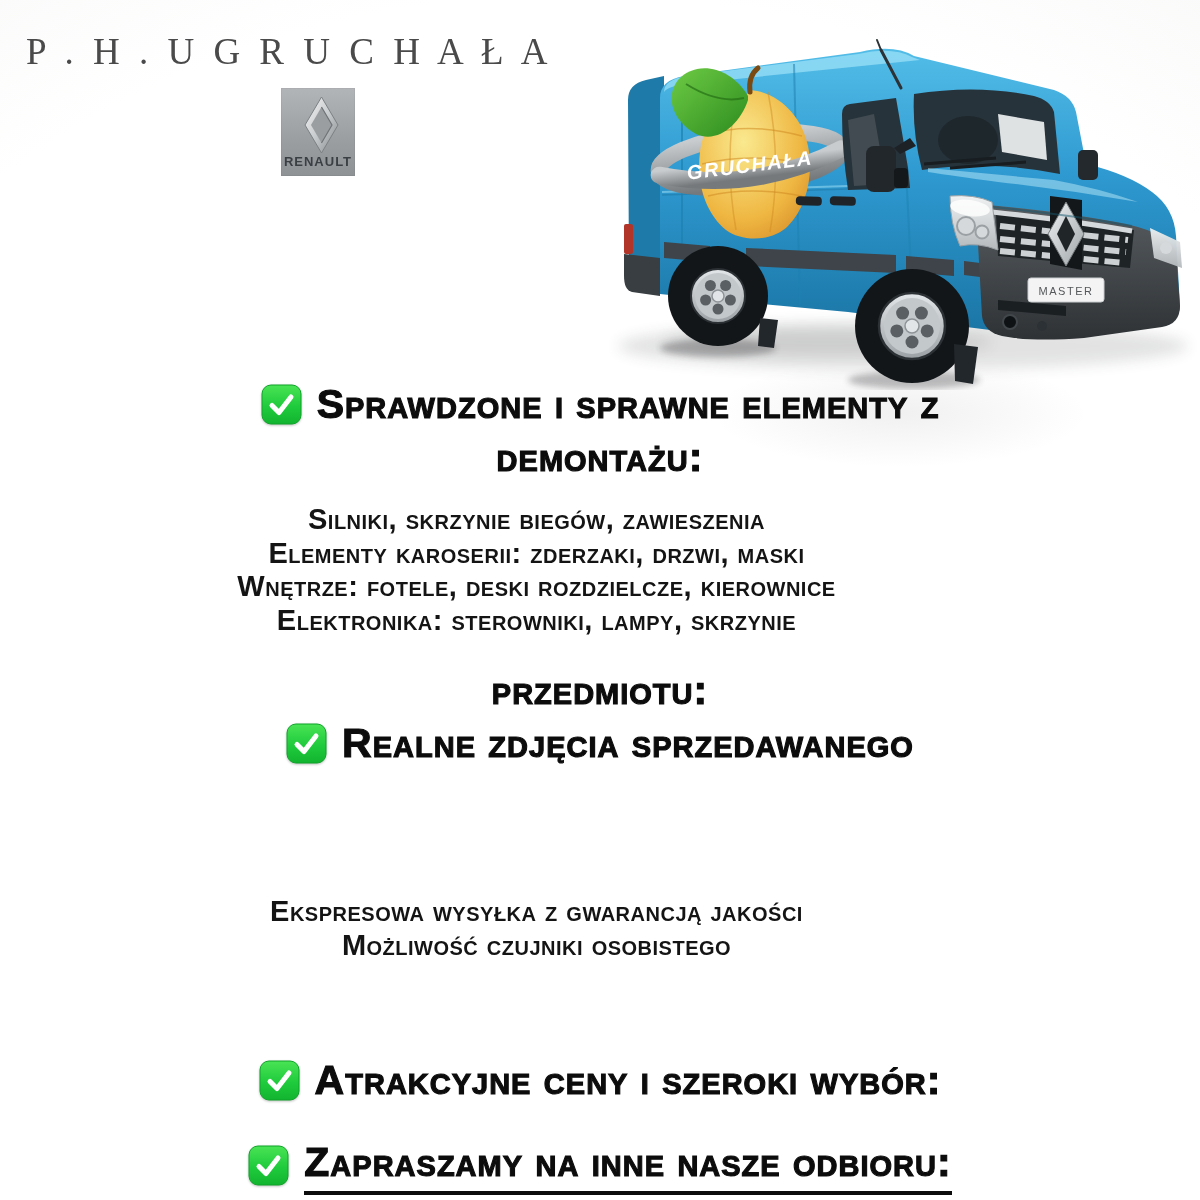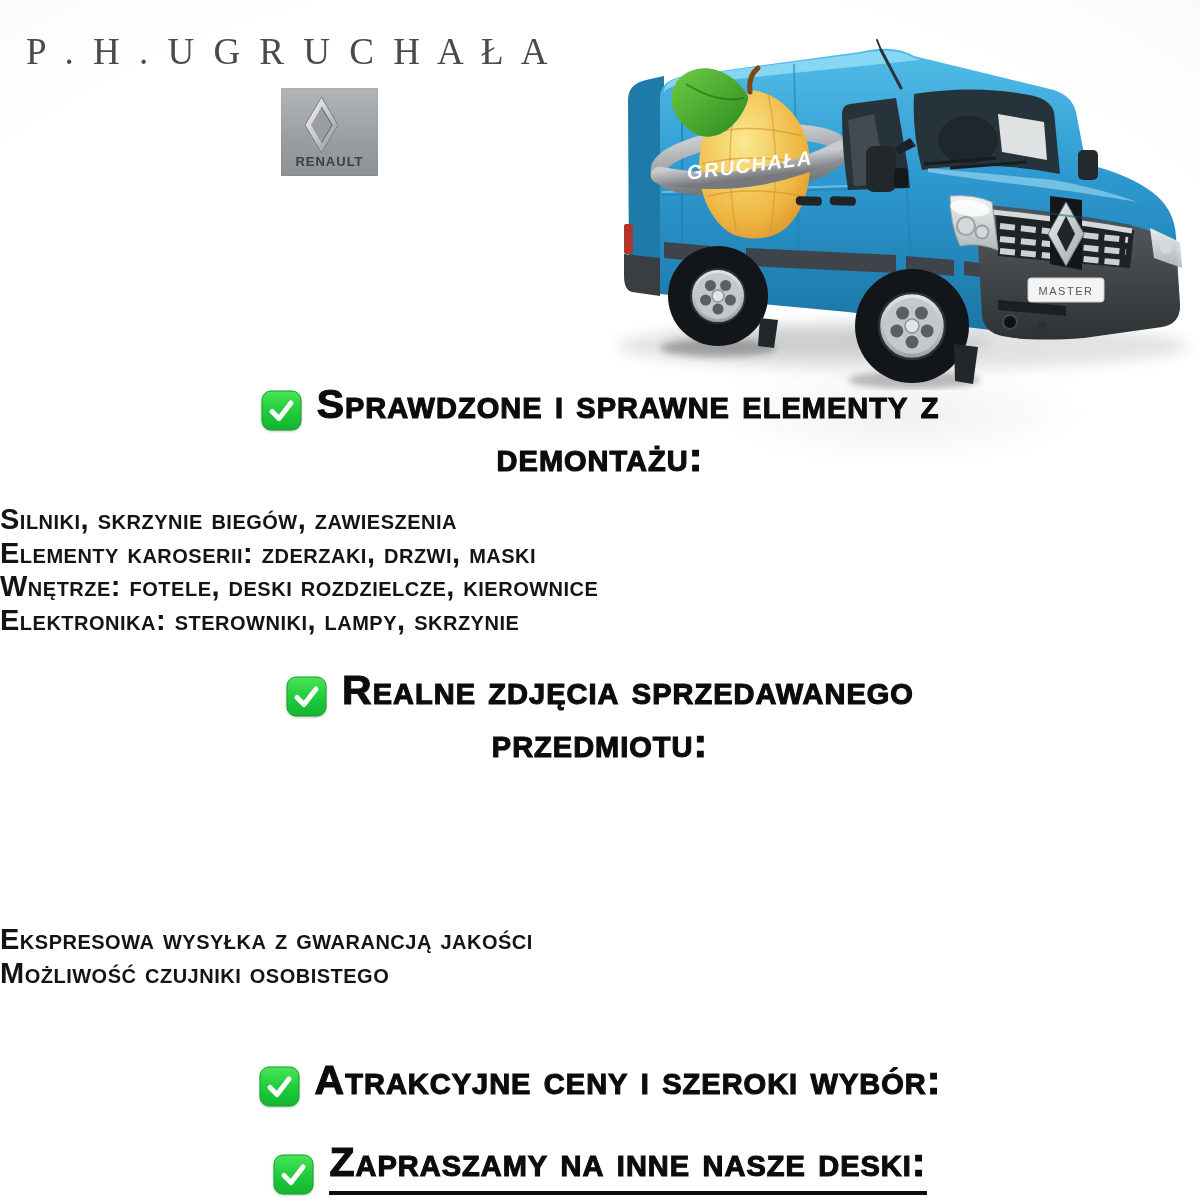--- a/index.html
+++ b/index.html
@@ -9,21 +9,21 @@
       radial-gradient(ellipse 140% 120% at 48% 62%, #ffffff 52%, #f3f3f2 82%, #e9e9e8 100%);
     font-family:"Liberation Sans",sans-serif;
   }
   
   .company{
     position:absolute;left:26px;top:30px;width:640px;
     font-family:"Liberation Serif",serif;font-size:37px;font-weight:400;
     color:#4a4a4a;letter-spacing:5px;white-space:nowrap;
   }
   .badge{
-    position:absolute;left:281px;top:88px;width:97px;height:88px;
+    position:absolute;left:281px;top:88px;width:74px;height:88px;
     background:linear-gradient(180deg,#b2b5b8 0%,#9b9ea1 60%,#8f9295 100%);
     display:flex;flex-direction:column;align-items:center;justify-content:flex-end;
     box-shadow:0 0 0 1px rgba(0,0,0,0.04) inset;
   }
   .badge svg{position:absolute;top:6px;left:0;}
   .badge-label{
     position:relative;margin-bottom:7px;
     font-size:13px;font-weight:700;letter-spacing:1px;color:#3a3f44;
   }
   
@@ -32,25 +32,25 @@
     position:absolute;left:640px;top:368px;width:520px;height:150px;
     background:radial-gradient(ellipse 50% 50% at 50% 30%, rgba(110,110,110,0.10), transparent 72%);
   }
   
   .section{
     position:absolute;left:0;width:1200px;text-align:center;
     font-variant:small-caps;font-weight:700;color:#0c0c0c;
     font-size:41px;line-height:53px;letter-spacing:1px;
     -webkit-text-stroke:1.1px #0c0c0c;
   }
-  .sec-line{display:flex;justify-content:center;align-items:flex-end;gap:15px;}
+  .sec-line{display:flex;justify-content:center;align-items:center;gap:15px;}
   .check{width:41px;height:41px;flex:0 0 auto;display:inline-flex;
     filter:drop-shadow(0 1px 1px rgba(0,0,0,0.25));}
   .details{
-    position:absolute;left:0;width:1073px;text-align:left;
+    position:absolute;left:0;width:1073px;text-align:center;
     font-variant:small-caps;font-weight:700;color:#141414;
     font-size:29px;line-height:33.5px;letter-spacing:0.5px;
   }
   .u{border-bottom:4px solid #0c0c0c;padding-bottom:2px;}
 </style>
 </head>
 <body>
 
 <svg width="0" height="0" style="position:absolute" aria-hidden="true">
   <defs>
@@ -251,35 +251,35 @@
 
   <div class="details" style="top:503px">
     <div>Silniki, skrzynie biegów, zawieszenia</div>
     <div>Elementy karoserii: zderzaki, drzwi, maski</div>
     <div>Wnętrze: fotele, deski rozdzielcze, kierownice</div>
     <div>Elektronika: sterowniki, lampy, skrzynie</div>
   </div>
 
   <div class="section" style="top:664px">
     <div class="sec-line">
+        <span>przedmiotu:</span>
+      </div>
+    <div class="sec-line">
       <span class="check">
         <svg viewBox="0 0 41 41" width="41" height="41">
             <rect x="1" y="1" width="39" height="39" rx="9" fill="url(#checkGrad)" stroke="#0ea329" stroke-width="1"></rect>
             <path d="M11 21.5 L18 28.5 L30 13" fill="none" stroke="#ffffff" stroke-width="5" stroke-linecap="round" stroke-linejoin="round"></path>
           </svg>
       </span>
       <span>Realne zdjęcia sprzedawanego</span>
     </div>
-    <div class="sec-line">
-        <span>przedmiotu:</span>
-      </div>
-  </div>
-
-
-  <div class="details" style="top:922px;line-height:34px">
+  </div>
+
+
+  <div class="details" style="top:894px;line-height:34px">
     <div>Ekspresowa wysyłka z gwarancją jakości</div>
     <div>Możliwość czujniki osobistego</div>
   </div>
 
   <div class="section" style="top:1054px">
     <div class="sec-line">
       <span class="check">
         <svg viewBox="0 0 41 41" width="41" height="41">
             <rect x="1" y="1" width="39" height="39" rx="9" fill="url(#checkGrad)" stroke="#0ea329" stroke-width="1"></rect>
             <path d="M11 21.5 L18 28.5 L30 13" fill="none" stroke="#ffffff" stroke-width="5" stroke-linecap="round" stroke-linejoin="round"></path>
@@ -290,17 +290,17 @@
   </div>
 
   <div class="section" style="top:1136px">
     <div class="sec-line">
       <span class="check">
         <svg viewBox="0 0 41 41" width="41" height="41">
             <rect x="1" y="1" width="39" height="39" rx="9" fill="url(#checkGrad)" stroke="#0ea329" stroke-width="1"></rect>
             <path d="M11 21.5 L18 28.5 L30 13" fill="none" stroke="#ffffff" stroke-width="5" stroke-linecap="round" stroke-linejoin="round"></path>
           </svg>
       </span>
-      <span class="u">Zapraszamy na inne nasze deski:</span>
+      <span class="u">Zapraszamy na inne nasze odbioru:</span>
     </div>
   </div>
 
 </div>
 
 </body></html>

